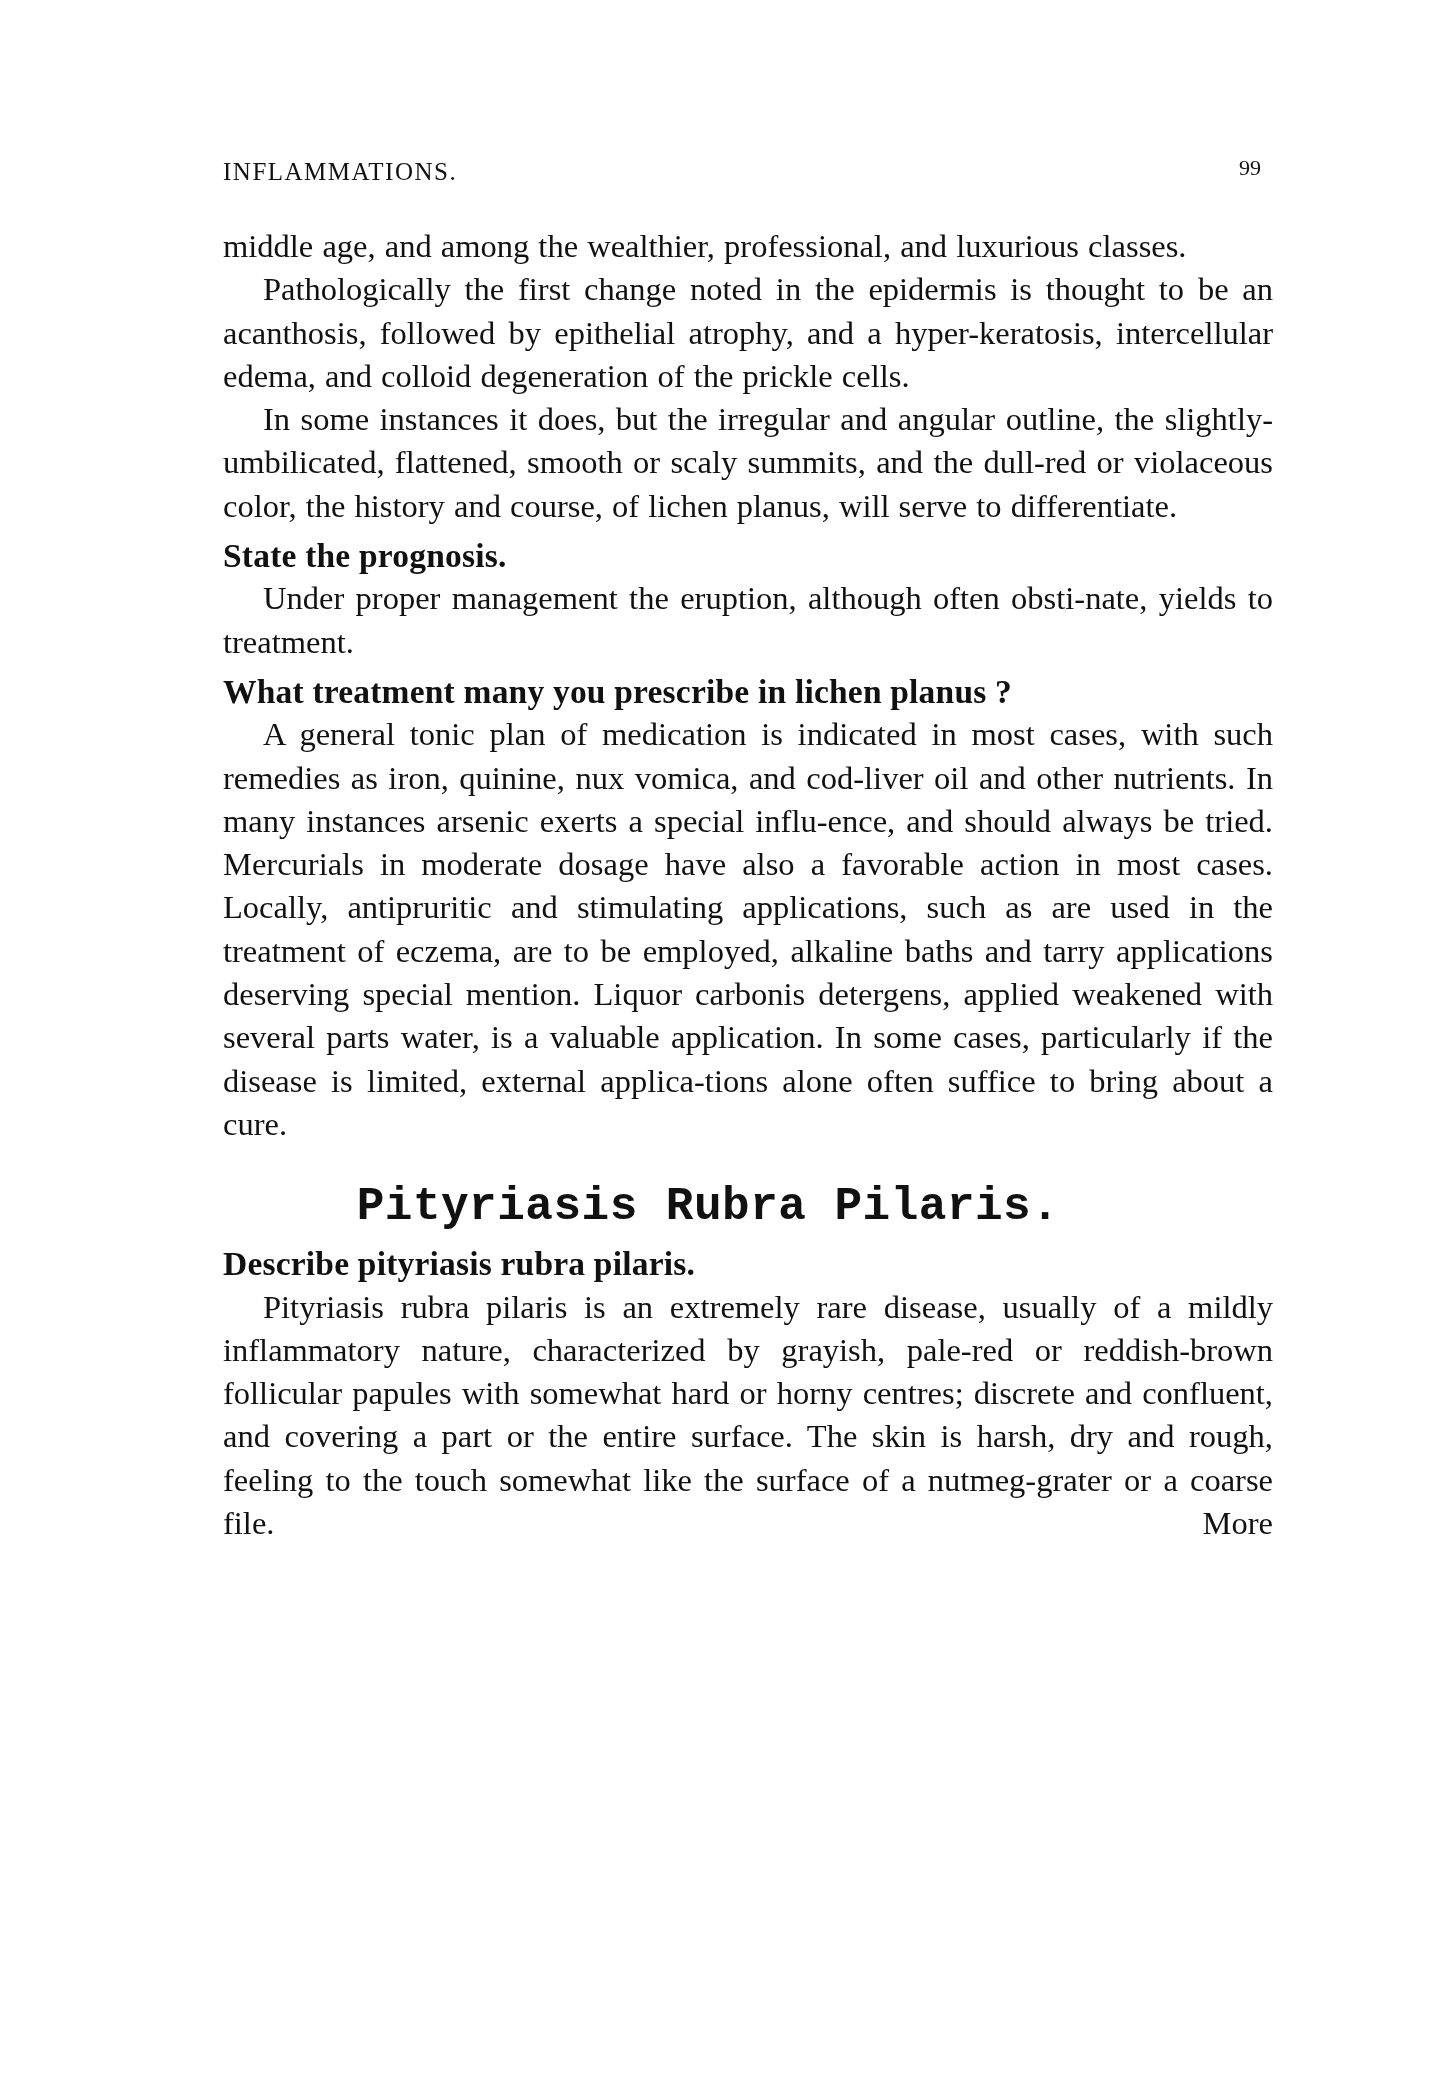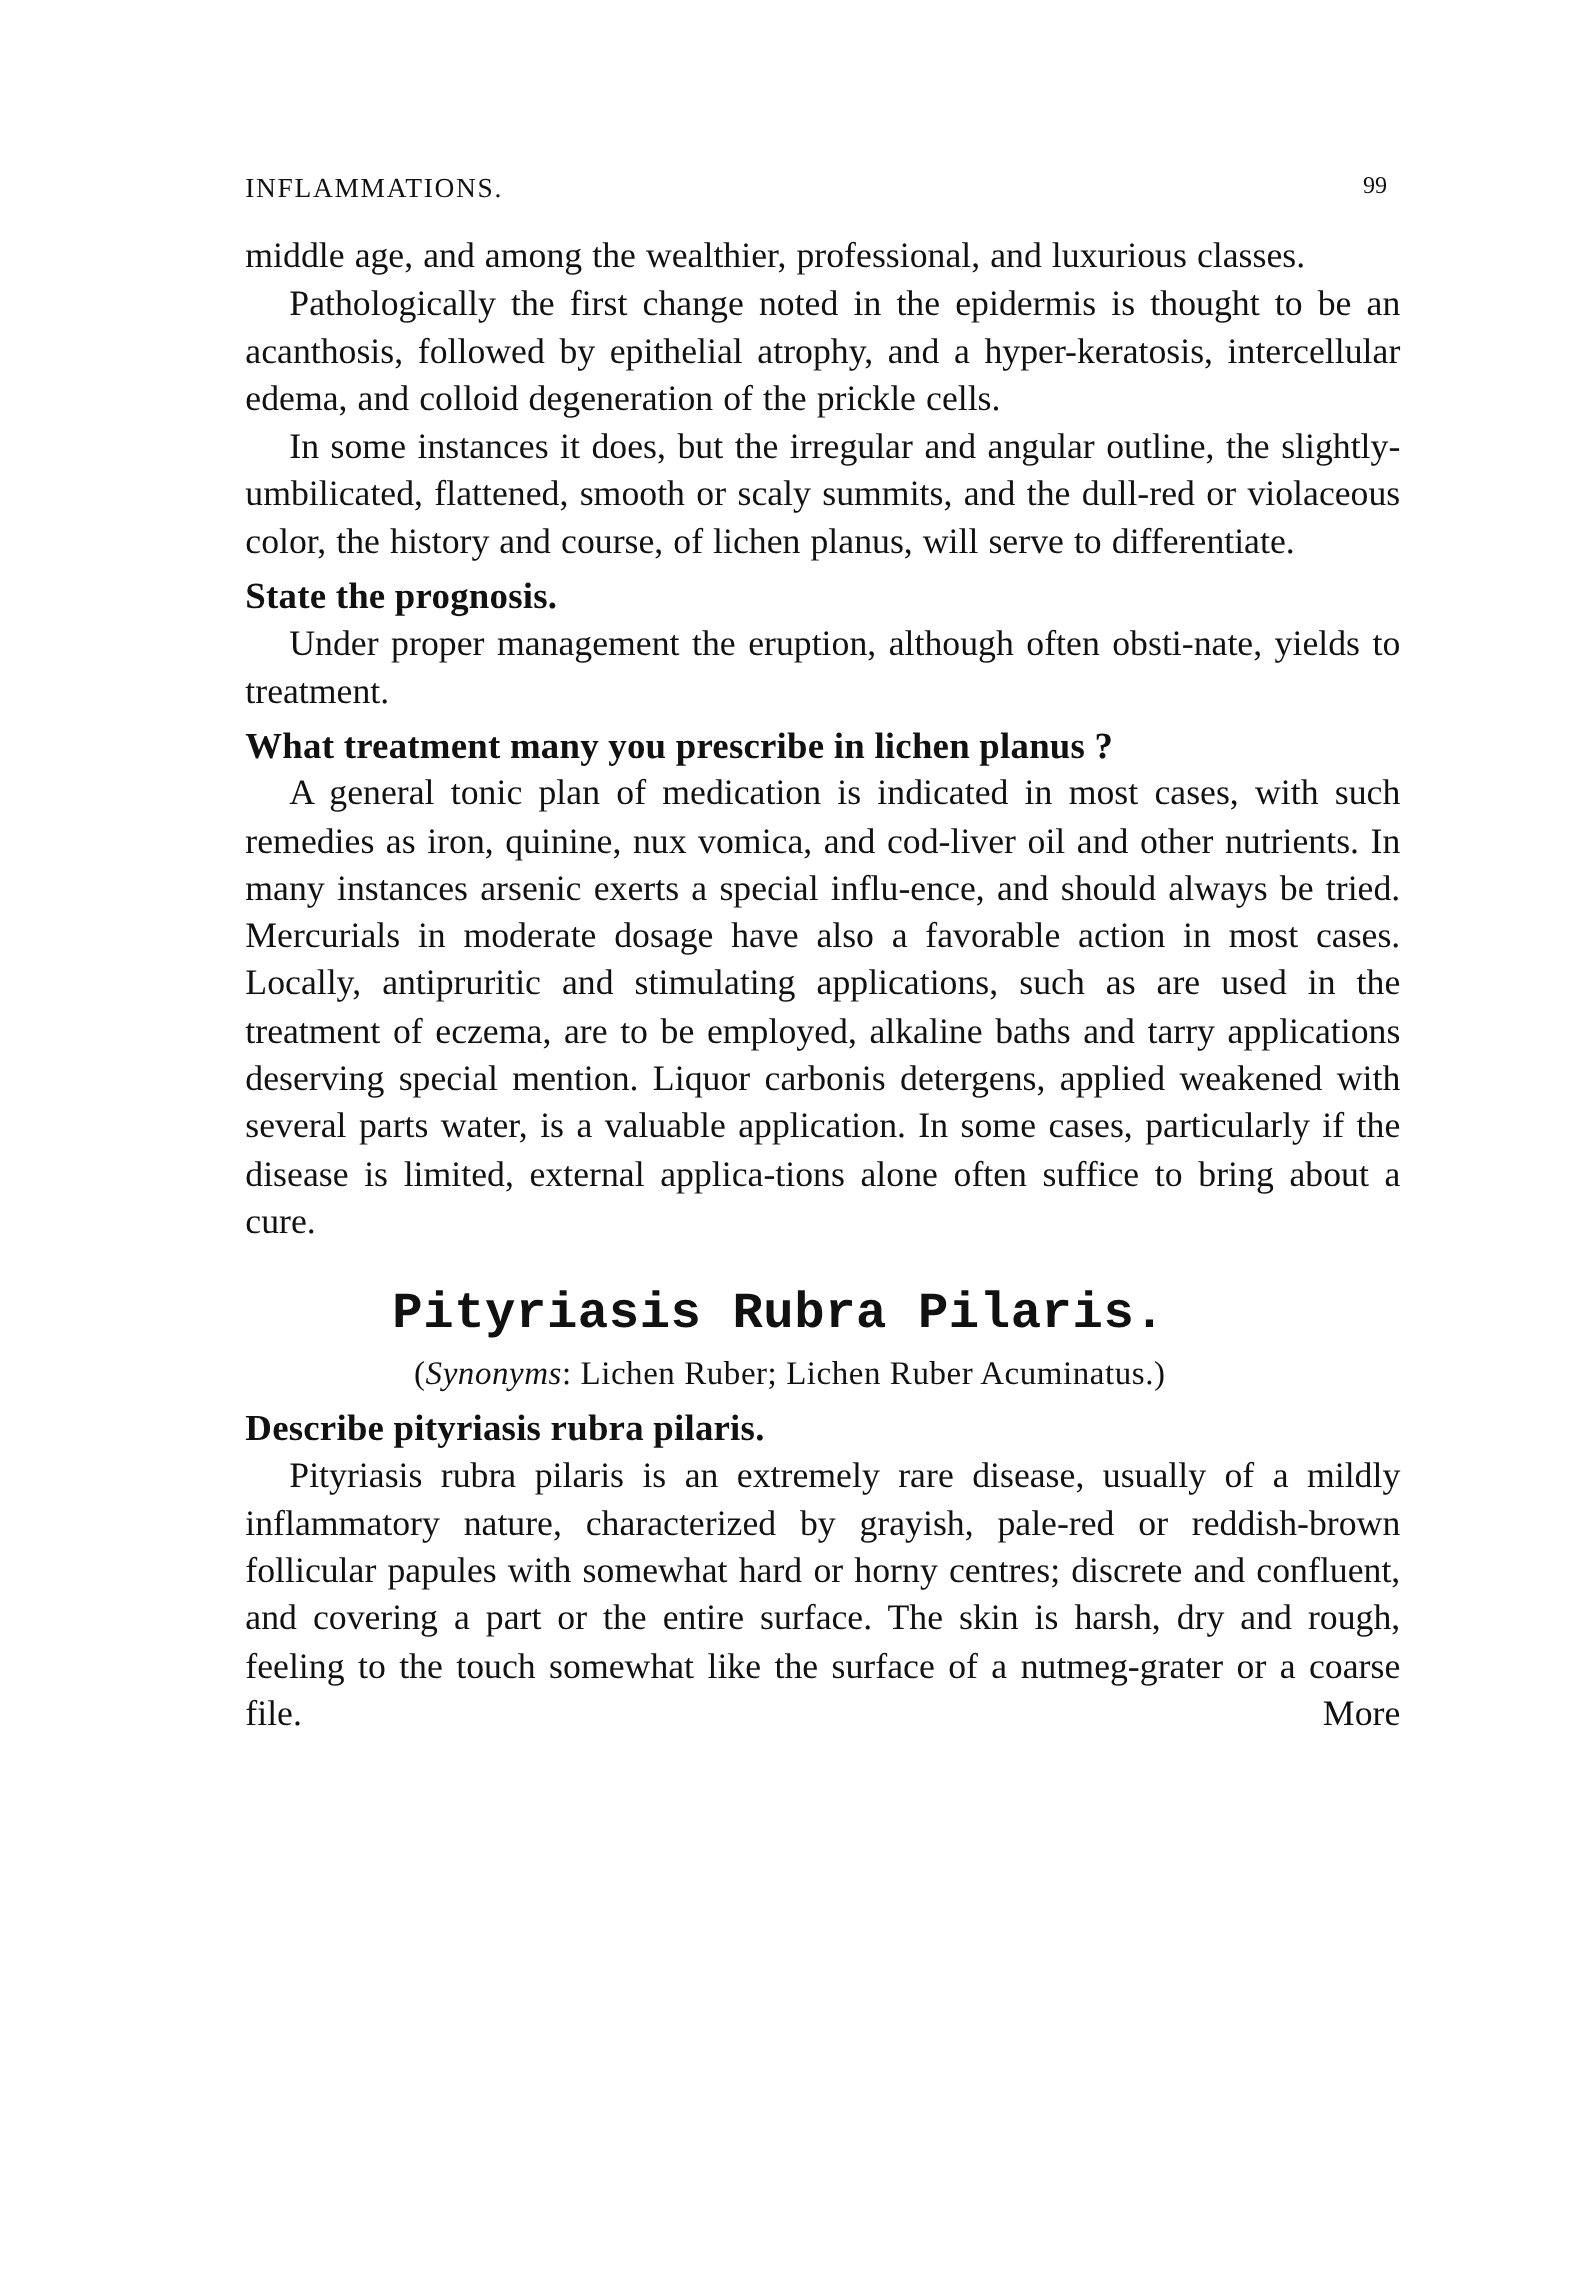--- a/index.html
+++ b/index.html
@@ -40,21 +40,21 @@
   }
   .page-number {
     position: absolute;
     right: 12px;
     top: -3px;
     font-size: 22px;
     letter-spacing: 0;
   }
   .body-text {
     position: absolute;
-    top: 212px;
+    top: 225px;
     left: 0;
     width: 1050px;
   }
   p {
     margin: 0;
     font-size: 32.5px;
     line-height: 43.3px;
     text-align: justify;
     word-spacing: 1px;
   }
@@ -115,19 +115,18 @@
 
     <p class="indent">In some instances it does, but the irregular and angular outline, the slightly-umbilicated, flattened, smooth or scaly summits, and the dull-red or violaceous color, the history and course, of lichen planus, will serve to differentiate.</p>
 
     <div class="q">State the prognosis.</div>
     <p class="indent">Under proper management the eruption, although often obsti-nate, yields to treatment.</p>
 
     <div class="q">What treatment many you prescribe in lichen planus ?</div>
     <p class="indent">A general tonic plan of medication is indicated in most cases, with such remedies as iron, quinine, nux vomica, and cod-liver oil and other nutrients.  In many instances arsenic exerts a special influ-ence, and should always be tried.  Mercurials in moderate dosage have also a favorable action in most cases.  Locally, antipruritic and stimulating applications, such as are used in the treatment of eczema, are to be employed, alkaline baths and tarry applications deserving special mention.  Liquor carbonis detergens, applied weakened with several parts water, is a valuable application.  In some cases, particularly if the disease is limited, external applica-tions alone often suffice to bring about a cure.</p>
 
     <div class="section-title">Pityriasis Rubra Pilaris.</div>
-    <div class="synonyms"><span>(</span><span class="syn-label">Synonyms</span><span>:  Lichen Ruber;  Lichen Ruber Acuminatus.)</span></div>
 
     <div class="q">Describe pityriasis rubra pilaris.</div>
     <p class="indent last-line-justify">Pityriasis rubra pilaris is an extremely rare disease, usually of a mildly inflammatory nature, characterized by grayish, pale-red or reddish-brown follicular papules with somewhat hard or horny centres;  discrete and confluent, and covering a part or the entire surface.  The skin is harsh, dry and rough, feeling to the touch somewhat like the surface of a nutmeg-grater or a coarse file.  More</p>
   </div>
 
 </div>
 
 </body></html>

